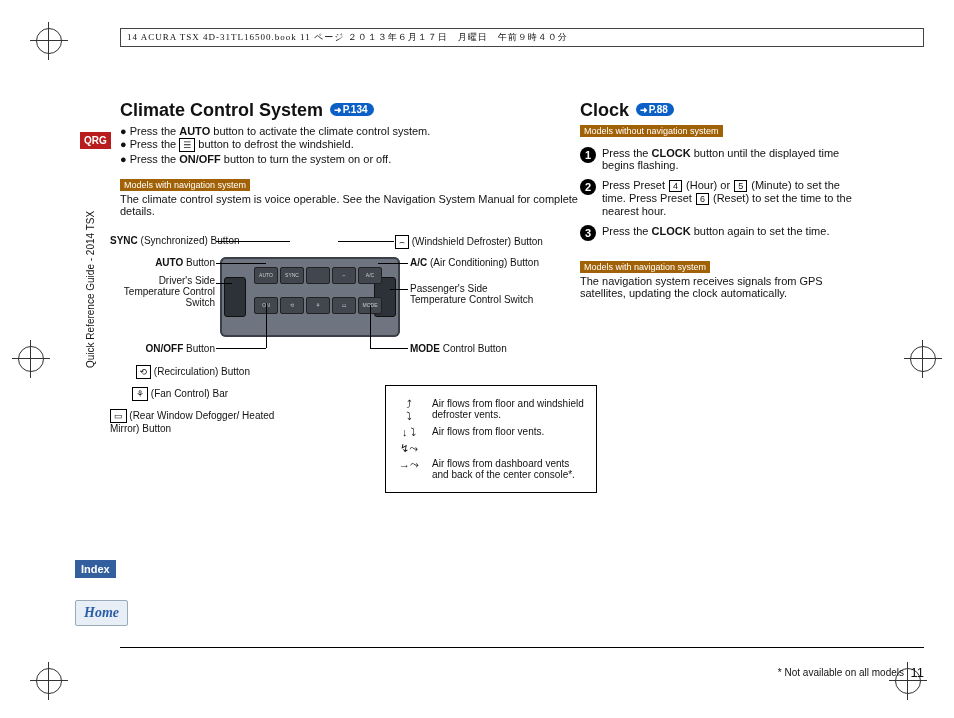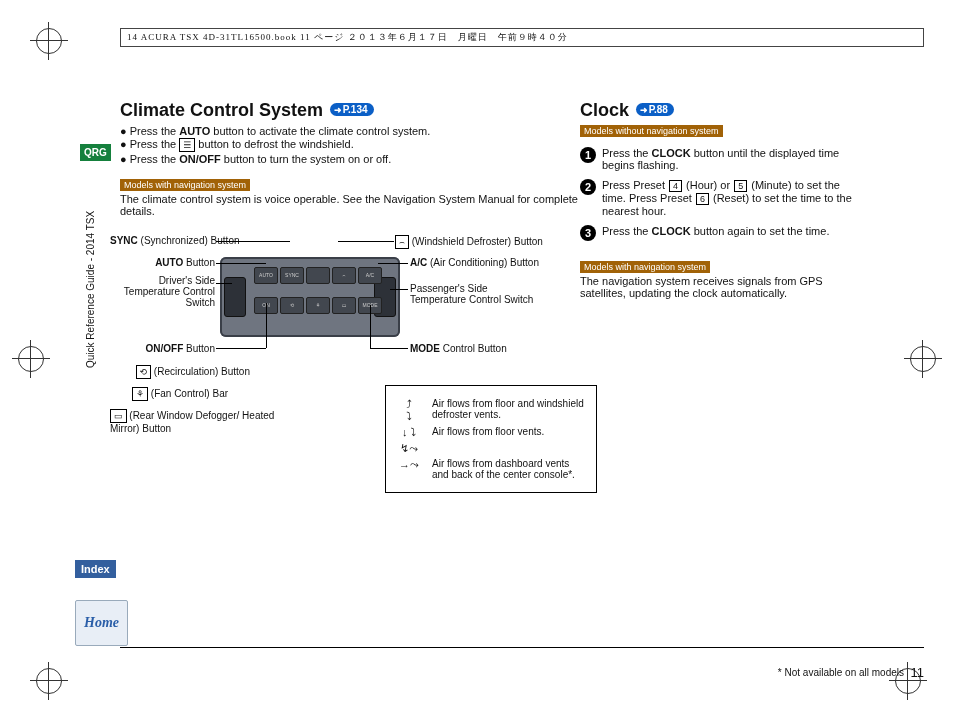--- a/index.html
+++ b/index.html
@@ -28,21 +28,21 @@
   .tab {
     background: #b22;
     background: #c11;
     color: #fff;
     font-weight: bold;
     font-size: 10px;
     padding: 3px 4px;
     margin-bottom: 6px;
     display: inline-block;
   }
-  .tab-qrg { background:#15803d; position:absolute; top:144px; left:80px;}
+  .tab-qrg { background:#b91c1c; position:absolute; top:132px; left:80px;}
   .vtext {
     writing-mode: vertical-rl;
     transform: rotate(180deg);
     font-size: 10px;
     position: absolute;
     left: 85px;
     top: 168px;
     height: 200px;
     text-align: left;
   }
@@ -59,21 +59,21 @@
   .home-btn {
     position:absolute;
     left:75px;
     top:600px;
     font-family: cursive;
     font-style: italic;
     font-weight:bold;
     color:#2a5ea8;
     font-size:14px;
     border:1px solid #9ab;
-    padding:14px 8px;
+    padding:4px 8px;
     border-radius:2px;
     background:#e8eef6;
   }
   .page {
     position: absolute;
     left: 120px;
     top: 100px;
     right: 40px;
   }
   .two-col { display:flex; }

